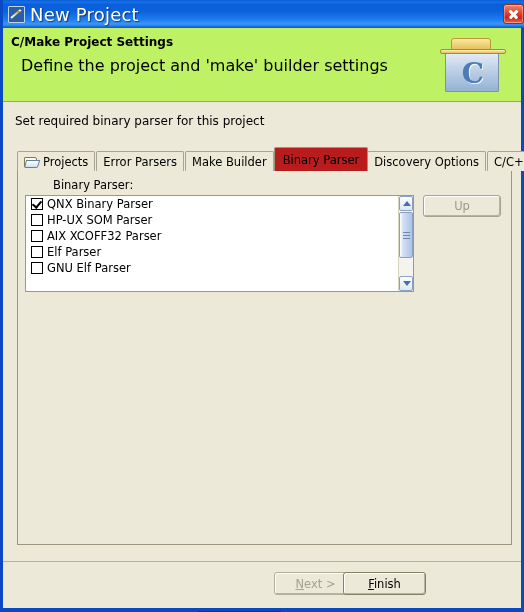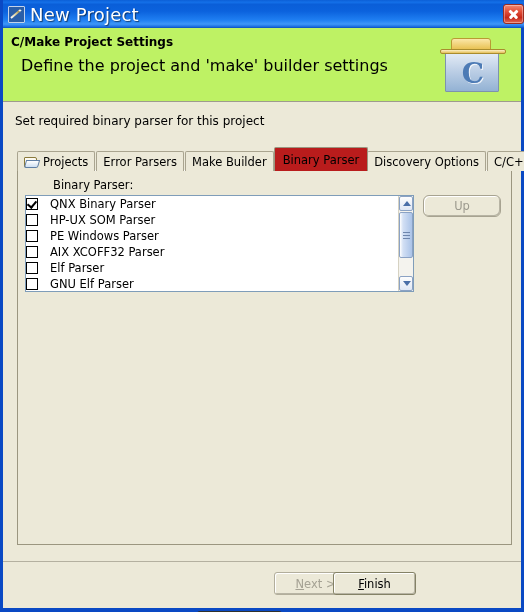--- a/index.html
+++ b/index.html
@@ -255,21 +255,22 @@
   .list-inner {
     position: absolute;
     left: 0; top: 0;
     width: 373px; height: 100%;
     overflow: hidden;
   }
   .list-item {
     height: 16px;
     display: flex;
     align-items: center;
-    gap: 12px;
+    padding-left: 5px;
+    gap: 4px;
     font-size: 11.5px;
     color: #000000;
     white-space: nowrap;
   }
   .cbox {
     width: 12px; height: 12px;
     flex: 0 0 auto;
     border: 1.5px solid #000000;
     background: #ffffff;
     position: relative;
@@ -337,21 +338,21 @@
     background: #ece9d8;
     border: 1px solid #a7a391;
     border-radius: 3px;
     font-size: 11.5px;
     color: #9c9a8e;
     display: flex;
     align-items: center;
     justify-content: center;
     box-shadow: inset -1px -1px 0 #b7b4a4, inset 1px 1px 0 #ffffff;
   }
-  .side-btn.up-btn { top: 24px; border-radius: 6px; }
+  .side-btn.up-btn { top: 24px; }
   .side-btn.down-btn { top: 50px; }
 
   
   .footer {
     position: absolute;
     left: 0; bottom: 0;
     width: 518px; height: 47px;
     background: #ece9d8;
     border-top: 1px solid #b4b0a0;
   }
@@ -376,21 +377,21 @@
   }
   .btn .focus-ring {
     position: absolute;
     left: 1px; top: 1px; right: 1px; bottom: 1px;
     border: 1px dotted #4a4a44;
   }
   .btn.disabled { color: #a5a294; border-color: #b2ae9c; }
   .btn u { text-decoration: underline; }
   .btn-back   { left: 194px; margin-top: 40px; }
   .btn-next   { left: 271px; }
-  .btn-finish { left: 330px; }
+  .btn-finish { left: 340px; }
   .btn-cancel { left: 432px; margin-top: 44px; }
 </style>
 </head>
 <body>
 
 <div class="window">
 
   <div class="titlebar">
     <div class="title-icon">
       <div class="wand"></div>
@@ -447,24 +448,20 @@
 
       <div class="listbox">
         <div class="list-inner">
           <div class="list-item">
             <span class="cbox checked"></span>
             <span>QNX Binary Parser</span>
           </div>
           <div class="list-item">
             <span class="cbox"></span>
             <span>HP-UX SOM Parser</span>
-          </div>
-          <div class="list-item">
-            <span class="cbox"></span>
-            <span>PE Windows Parser</span>
           </div>
           <div class="list-item">
             <span class="cbox"></span>
             <span>AIX XCOFF32 Parser</span>
           </div>
           <div class="list-item">
             <span class="cbox"></span>
             <span>Elf Parser</span>
           </div>
           <div class="list-item">

